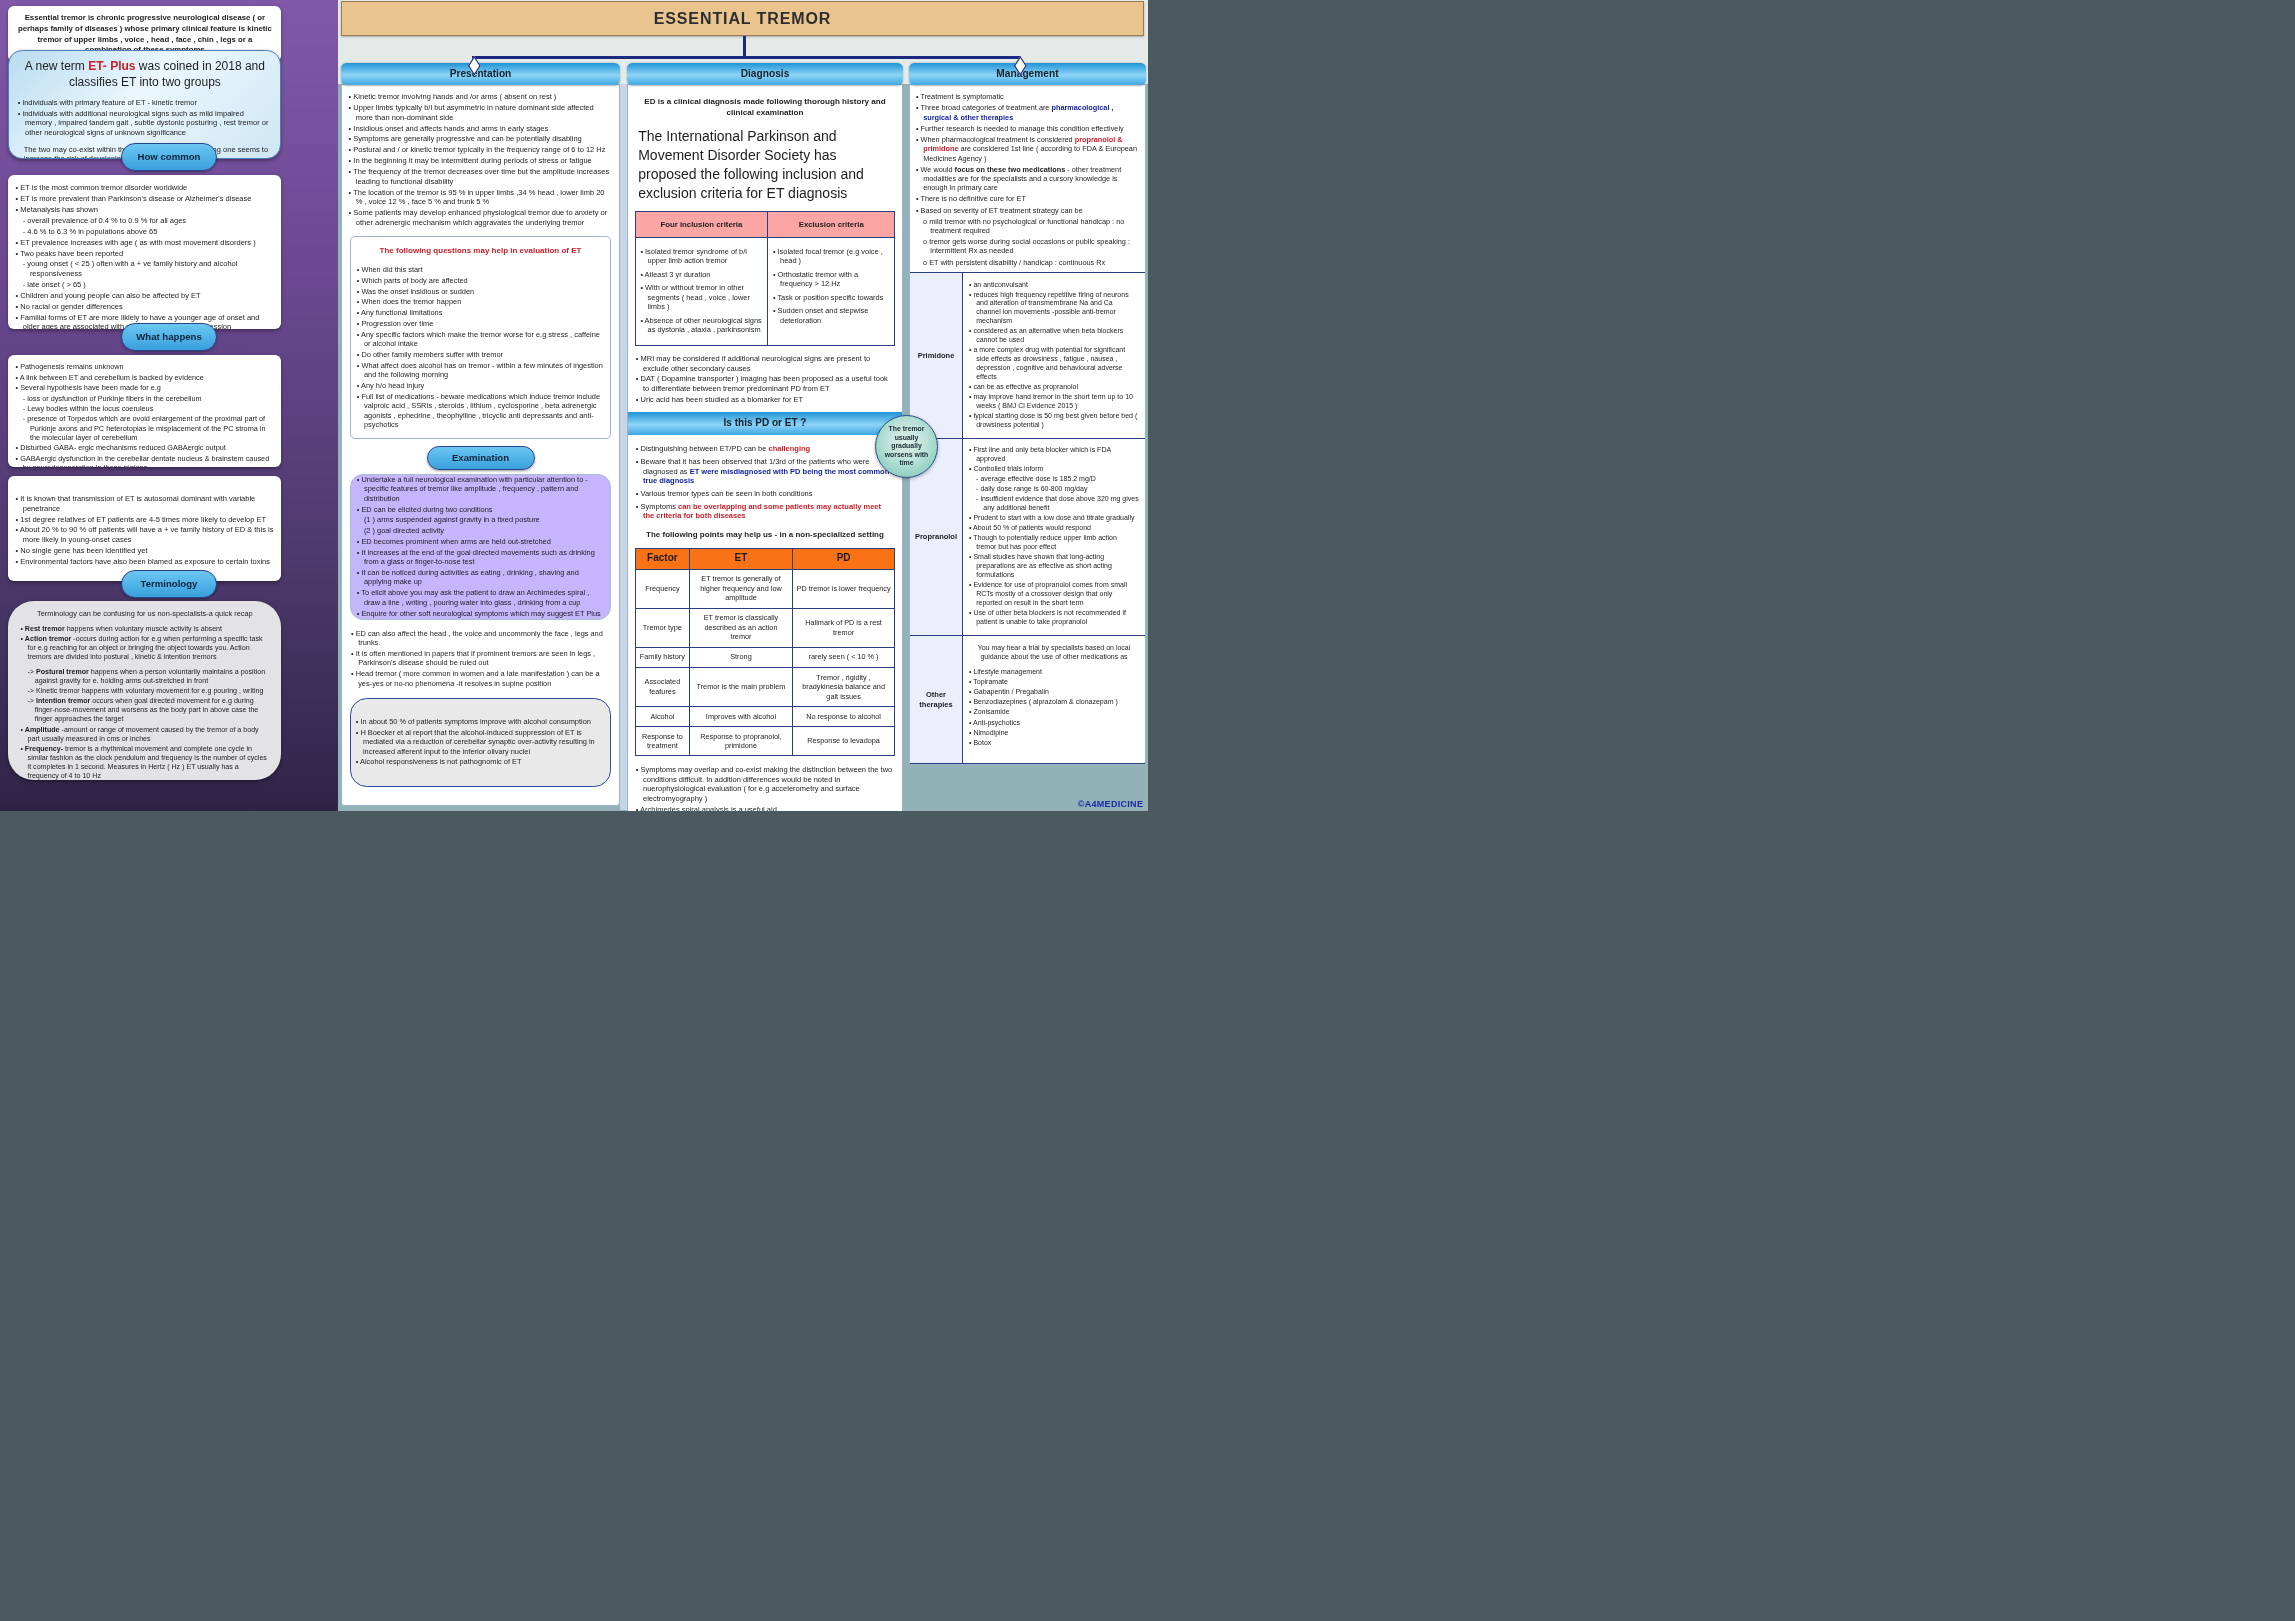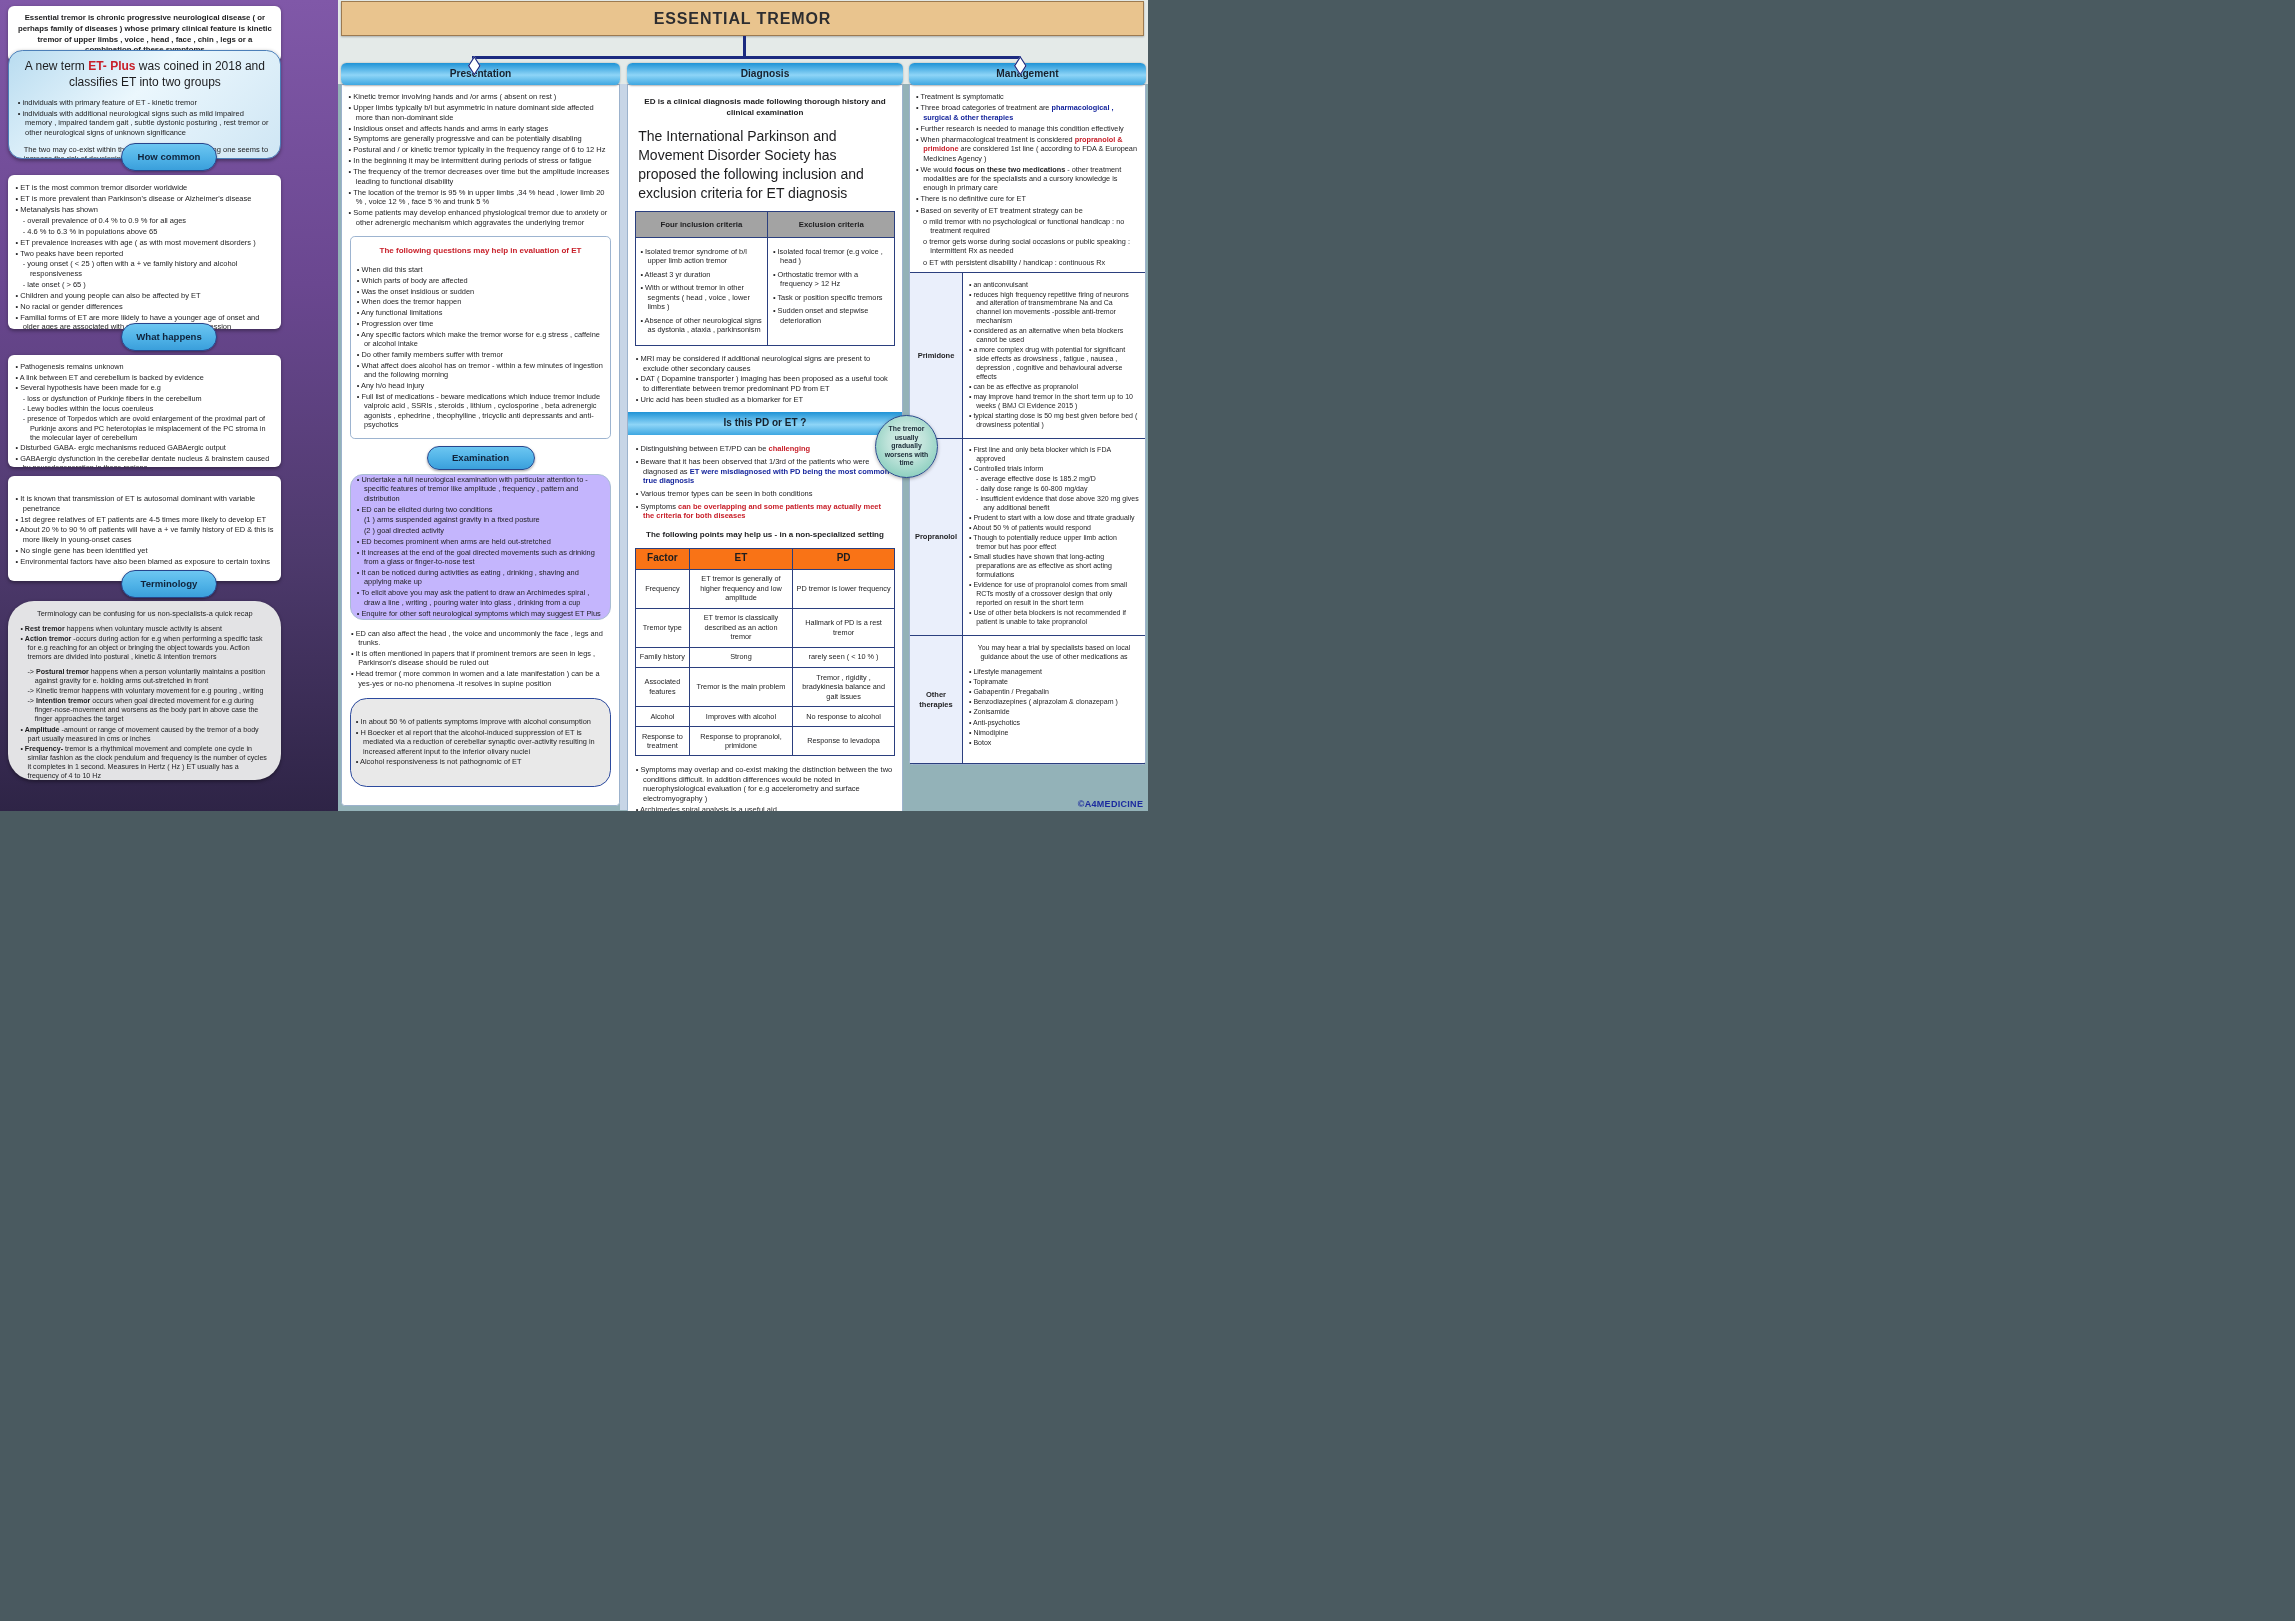--- a/index.html
+++ b/index.html
@@ -63,21 +63,21 @@
   .qtitle{color:#c8202a;font-weight:700;text-align:center;font-size:8px;margin:3.6px 0 8.4px}
   .pill-exam{position:relative;left:0;margin:7.2px auto 3.6px;width:108px;height:24px;font-size:9.6px;z-index:2}
   .cream{background:#c4b5fd;border:0.9px solid #a9bdd3;border-radius:13px;padding:0 6px;margin:0 1.2px;font-size:7.4px}
   .postlist{margin:8.4px 2.4px 0;font-size:7.4px}
   .alcobox{background:#e9e9e9;border:1.2px solid #2c4a9e;border-radius:16.7px;padding:18px 5px;margin:9.6px 1.2px 0;font-size:7.4px}
 
   
   .dp1{font-weight:700;text-align:center;font-size:8.1px;margin:4.8px 3.6px 0;line-height:1.35}
   .dp2{text-align:left;font-size:14px;margin:8.4px 3.6px 0;line-height:1.35}
   table.t1{width:100%;border-collapse:collapse;margin-top:8.4px;table-layout:fixed}
-  .t1 th{background:#a3a3a3;border:0.9px solid #2b3f7e;font-size:7.8px;font-weight:700;height:23px}
+  .t1 th{background:#fca5a5;border:0.9px solid #2b3f7e;font-size:7.8px;font-weight:700;height:23px}
   .t1 td{border:0.9px solid #2b3f7e;vertical-align:top;padding:8.4px 4.8px 6px;font-size:7.4px;line-height:1.28}
   .t1 .ln{margin-bottom:4.2px}
   .midlist{margin:7.8px 1.2px 0}
   .band{margin:7.2px -6.6px 0;height:23px;background:linear-gradient(180deg,#1f93d6 0%,#8ed5f7 55%,#3ea7e1 100%);
     display:flex;align-items:center;justify-content:center;font-weight:700;font-size:10px;color:#14202c}
   .pdet{margin:9.6px 1.2px 0}
   .pdet .ln{margin-bottom:3px}
   .dsub{font-weight:700;text-align:center;font-size:8px;margin:9px 0 0}
   table.t2{width:100%;border-collapse:collapse;margin-top:7.2px;table-layout:fixed}
   .t2 th{background:#f97316;border:0.9px solid #2b3f7e;height:18px;font-size:10px}
@@ -272,21 +272,21 @@
                 <div class="ln">• Isolated tremor syndrome of b/l upper limb action tremor</div>
                 <div class="ln">• Atleast 3 yr duration</div>
                 <div class="ln">• With or without tremor in other segments ( head , voice , lower limbs )</div>
                 <div class="ln">• Absence of other neurological signs as dystonia , ataxia , parkinsonism</div>
               </div>
             </td>
         <td>
               <div class="list">
                 <div class="ln">• Isolated focal tremor (e.g voice , head )</div>
                 <div class="ln">• Orthostatic tremor with a frequency &gt; 12 Hz</div>
-                <div class="ln">• Task or position specific tremors</div>
+                <div class="ln">• Task or position specific towards</div>
                 <div class="ln">• Sudden onset and stepwise deterioration</div>
               </div>
             </td>
       </tr>
     </tbody>
       </table>
 
     <div class="list midlist">
         <div class="ln">• MRI  may be considered if additional neurological signs are present to exclude other secondary causes</div>
         <div class="ln">• DAT ( Dopamine transporter ) imaging has been proposed as a useful took to differentiate between tremor predominant PD from ET</div>

